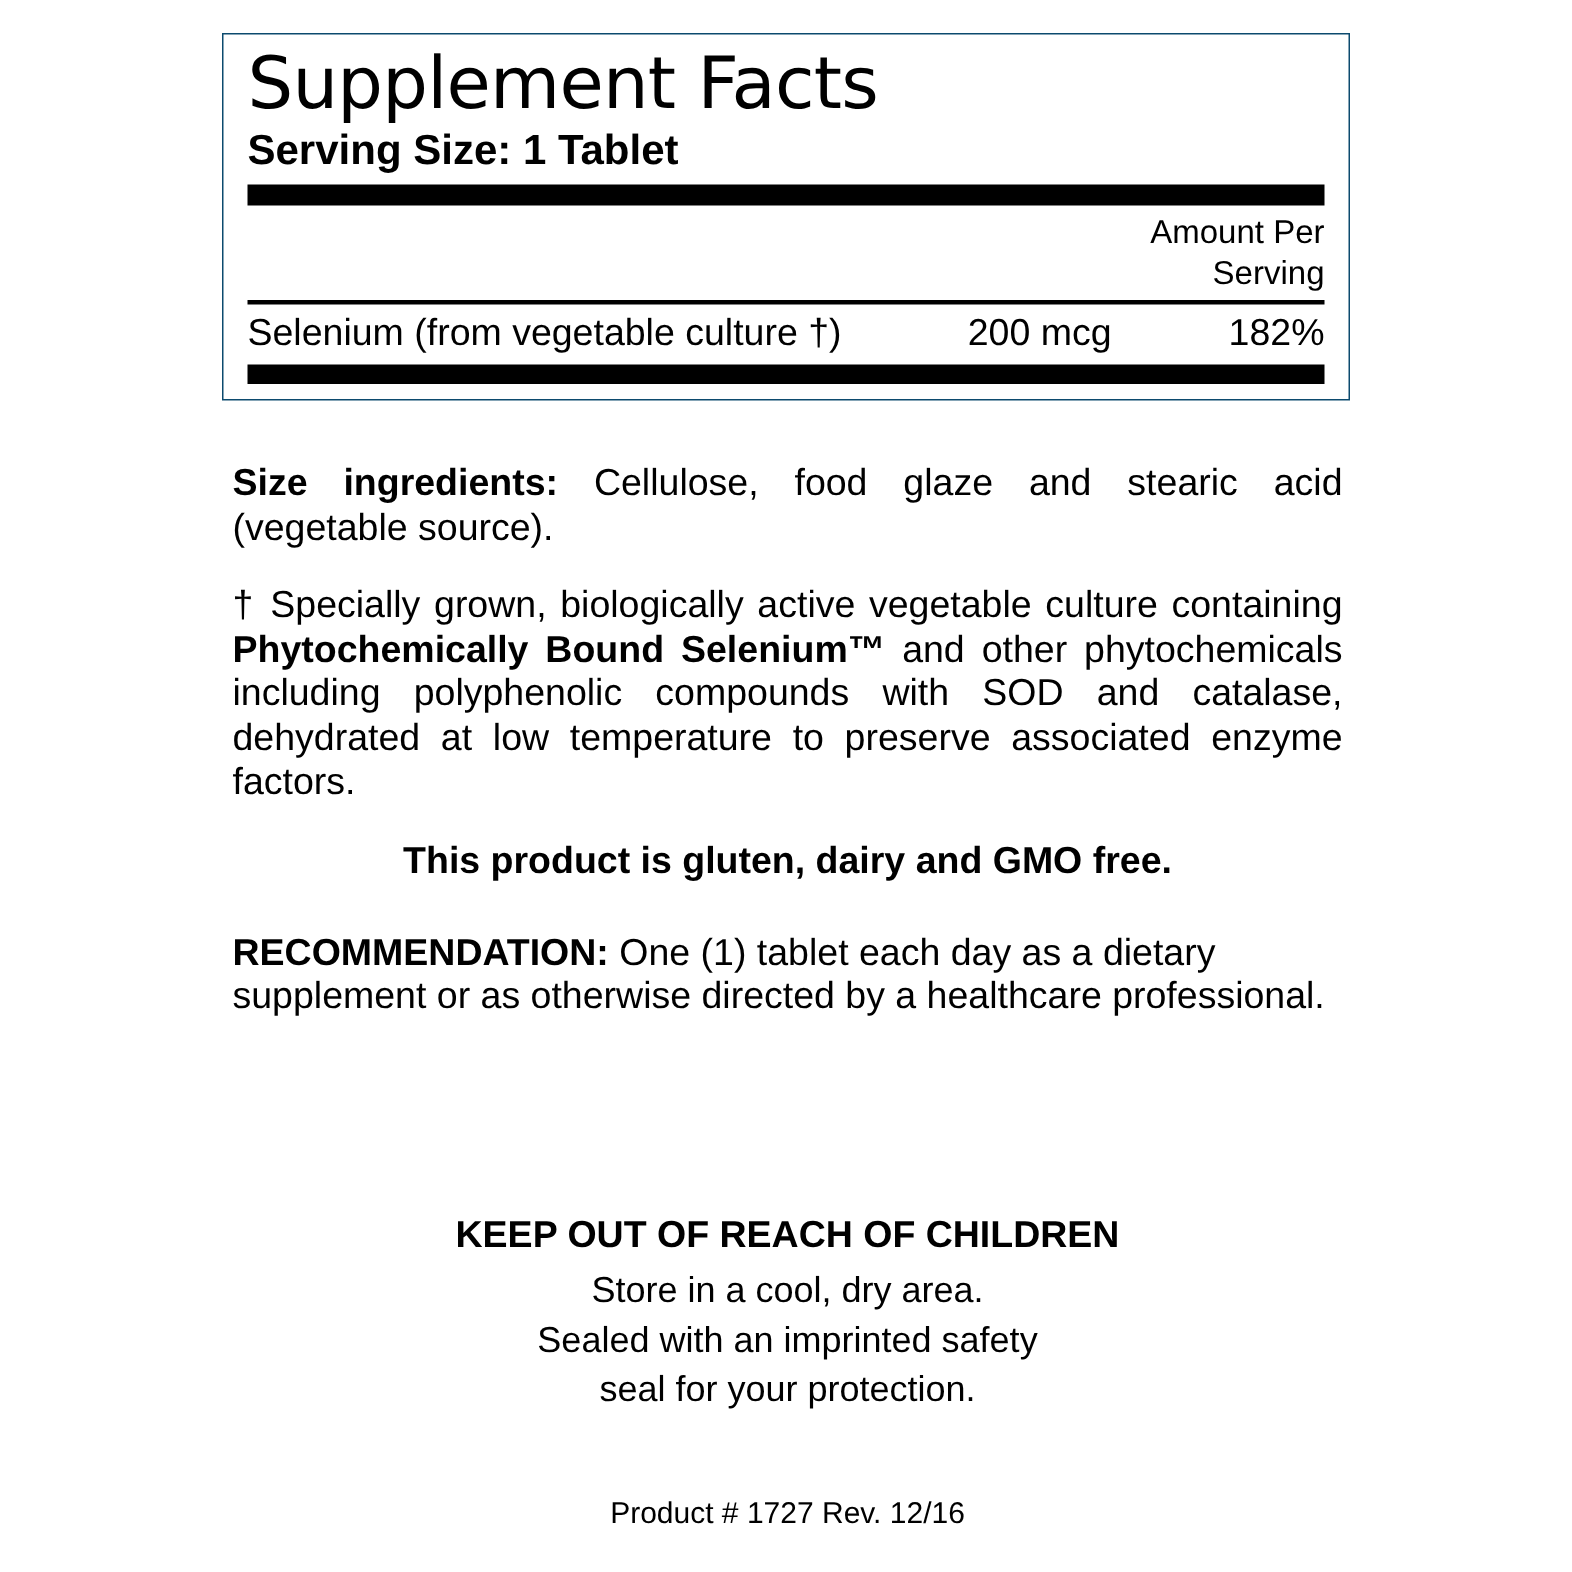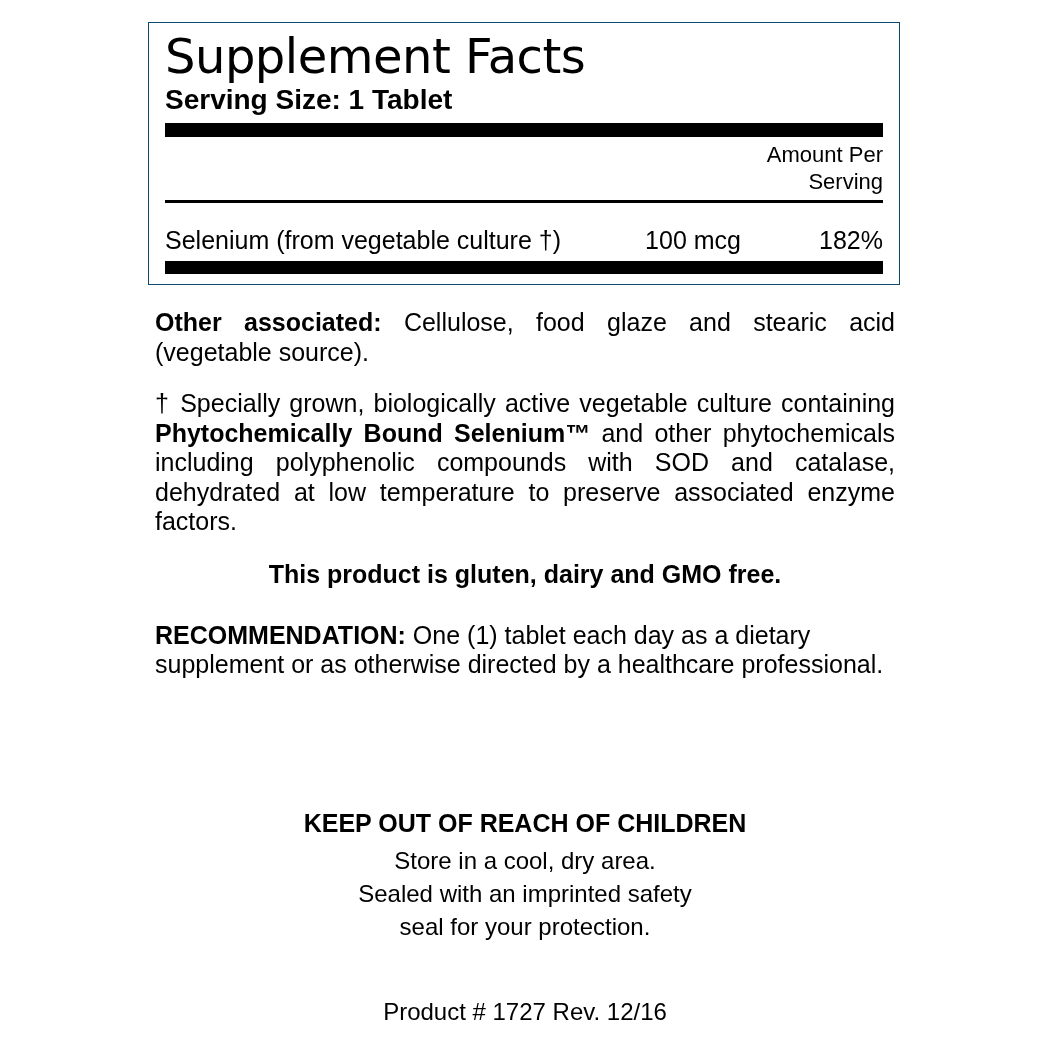--- a/index.html
+++ b/index.html
@@ -76,21 +76,21 @@
   }
   .col-head.amount {
     width: 230px;
   }
   .col-head.daily {
     width: 142px;
   }
   .nutrient-row {
     display: flex;
     align-items: baseline;
-    padding: 23px 0 6px 0;
+    padding: 5px 0 6px 0;
     font-size: 25px;
   }
   .nutrient-name {
     flex: 1 1 auto;
   }
   .nutrient-amount {
     width: 180px;
     text-align: right;
   }
   .nutrient-dv {
@@ -144,48 +144,48 @@
     font-size: 24px;
     line-height: 1.38;
     margin: 0;
   }
   .product-line {
     position: absolute;
     left: 155px;
     top: 998px;
     width: 740px;
     text-align: center;
-    font-size: 24px;
+    font-size: 20px;
   }
 </style>
 </head>
 <body>
 
 <div class="page">
 
   <div class="facts-panel">
     <div class="facts-title">Supplement Facts</div>
     <div class="serving-size">Serving Size: 1 Tablet</div>
     <div class="rule-thick"></div>
     <div class="facts-head">
       <div class="col-head amount">Amount Per
 Serving</div>
     </div>
     <div class="rule-thin"></div>
     <div class="nutrient-row">
       <div class="nutrient-name">Selenium (from vegetable culture †)</div>
-      <div class="nutrient-amount">100 mcg</div>
+      <div class="nutrient-amount">200 mcg</div>
       <div class="nutrient-dv">182%</div>
     </div>
     <div class="rule-bottom"></div>
   </div>
 
   <div class="body-copy">
 
-    <p class="para"><span class="b">Other associated:</span><span> Cellulose, food glaze and stearic acid (vegetable source).</span></p>
+    <p class="para"><span class="b">Size ingredients:</span><span> Cellulose, food glaze and stearic acid (vegetable source).</span></p>
 
     <div class="spacer-1"></div>
 
     <p class="para"><span>† Specially grown, biologically active vegetable culture containing </span><span class="b">Phytochemically Bound Selenium™</span><span> and other phytochemicals including polyphenolic compounds with SOD and catalase, dehydrated at low temperature to preserve associated enzyme factors.</span></p>
 
     <p class="gluten-line">This product is gluten, dairy and GMO free.</p>
 
     <p class="para recommendation"><span class="b">RECOMMENDATION:</span><span> One (1) tablet each day as a dietary supplement or as otherwise directed by a healthcare professional.</span></p>
 
   </div>

